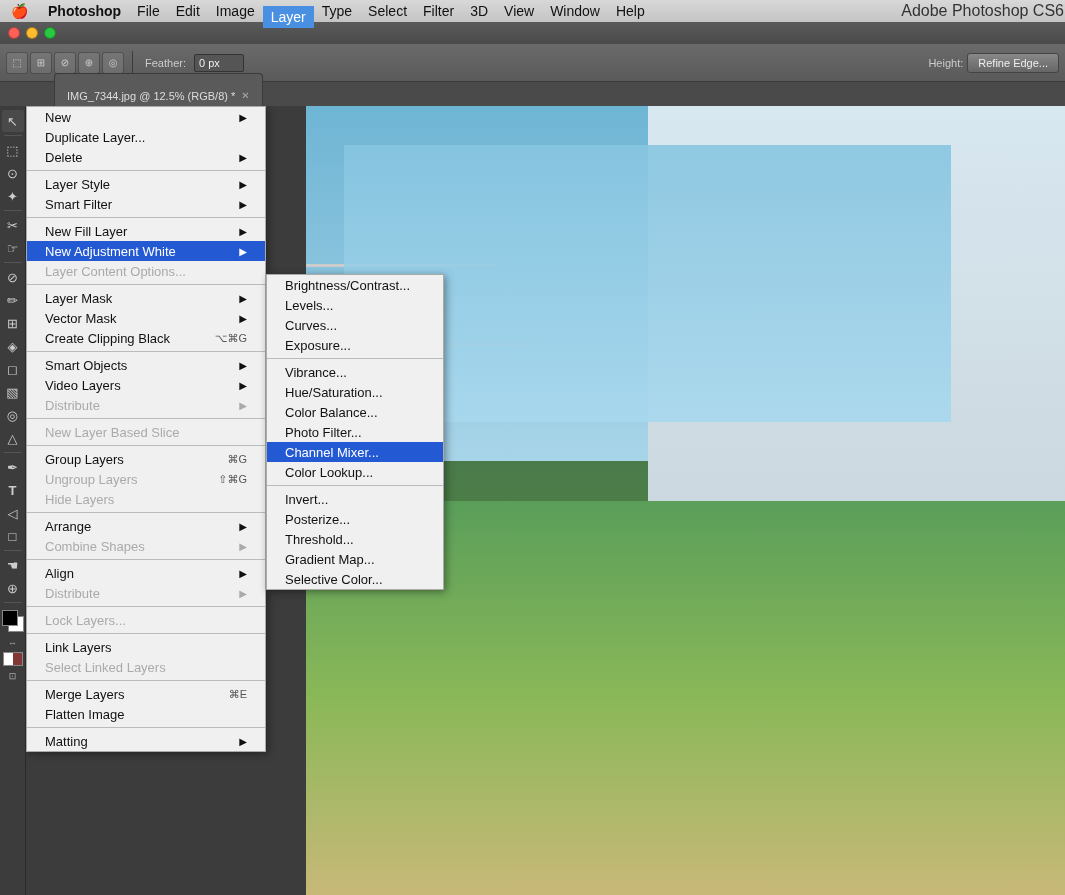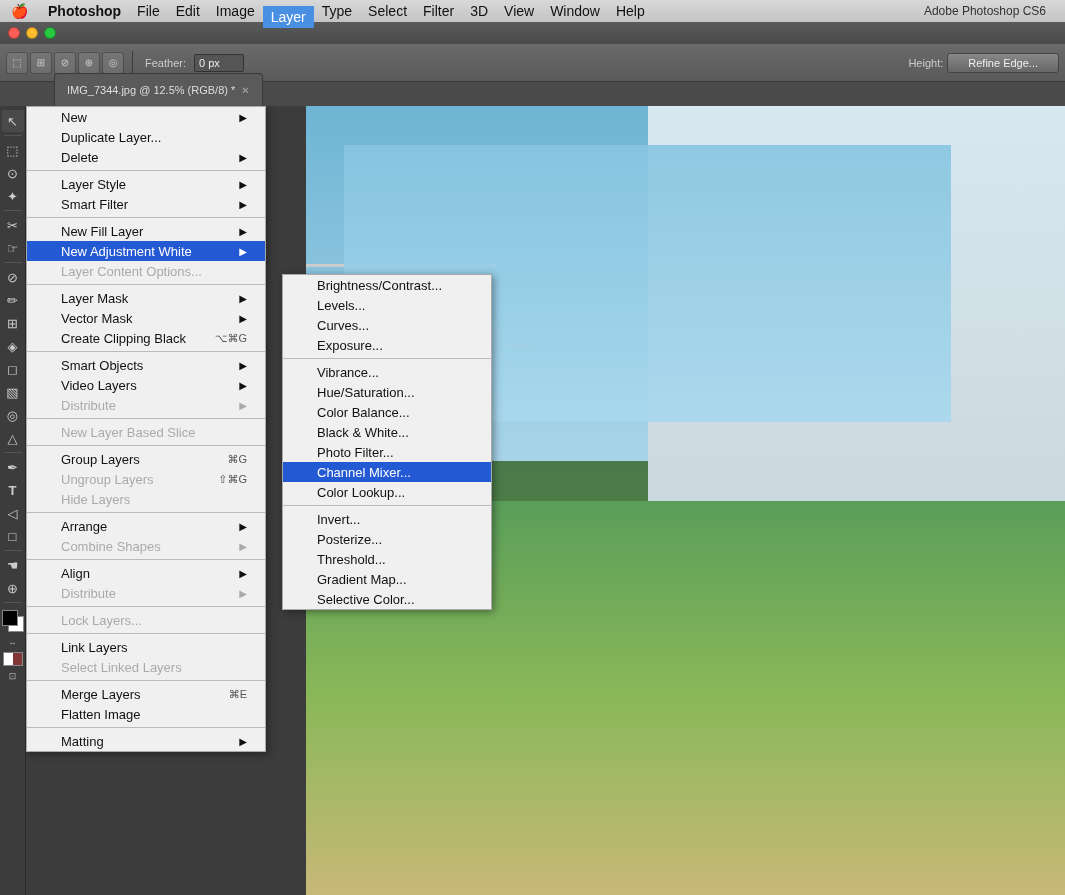--- a/index.html
+++ b/index.html
@@ -46,23 +46,23 @@
       color: white;
       margin-top: 12px;
     }
     .menubar-item.bold {
       font-weight: bold;
     }
     .menubar-right {
       margin-left: auto;
       display: flex;
       align-items: center;
-      padding-right: 19px;
+      padding-right: 1px;
       color: #333;
-      font-size: 12px;
+      font-size: 16px;
     }
 
     
     .titlebar {
       width: 100%;
       height: 22px;
       background: linear-gradient(to bottom, #5a5a5a, #4a4a4a);
       display: flex;
       align-items: center;
       justify-content: center;
@@ -138,42 +138,41 @@
       display: flex;
       align-items: center;
       gap: 0;
     }
     .refine-edge-btn {
       background: linear-gradient(to bottom, #888, #666);
       border: 1px solid #444;
       border-radius: 3px;
       color: #eee;
       font-size: 11px;
-      padding: 3px 20px;
+      padding: 3px 10px;
       cursor: pointer;
     }
 
     
     .tabbar {
       width: 100%;
       height: 24px;
       background: #4a4a4a;
       display: flex;
       align-items: flex-end;
       padding-left: 54px;
     }
     .tab {
       height: 14px;
       padding: 16px 12px;
       background: #5a5a5a;
       border: 1px solid #3a3a3a;
       border-bottom: none;
       border-radius: 4px 4px 0 0;
       display: flex;
-      align-items: center;
       font-size: 11px;
       color: #ddd;
       cursor: default;
     }
     .tab-x {
       margin-left: 6px;
       color: #aaa;
       font-size: 10px;
     }
 
@@ -281,21 +280,21 @@
       background: #f0f0f0;
       border: 1px solid #aaa;
       box-shadow: 2px 2px 8px rgba(0,0,0,0.4);
       min-width: 220px;
       position: absolute;
     }
     .menu-item {
       display: flex;
       align-items: center;
       justify-content: space-between;
-      padding: 2px 18px 2px 34px;
+      padding: 2px 18px 2px 18px;
       color: #111;
       font-size: 13px;
       cursor: default;
       height: 20px;
       position: relative;
     }
     .menu-item:hover, .menu-item.highlighted {
       background: #2459d4;
       color: white;
     }
@@ -323,25 +322,24 @@
       top: 0;
       left: 0;
       width: 240px;
     }
 
     
     .adj-submenu {
       position: absolute;
       top: 168px;
       left: 240px;
-      width: 210px;
+      width: 178px;
       background: #f0f0f0;
       border: 1px solid #aaa;
       box-shadow: 2px 2px 8px rgba(0,0,0,0.4);
-      margin-left: 16px;
     }
 
     
     .channel-mixer-item {
       background: #2459d4 !important;
       color: white !important;
     }
   </style>
 </head>
 <body>
@@ -590,23 +588,20 @@
         <div class="menu-item">
           <span>Vibrance...</span>
         </div>
         <div class="menu-item">
           <span>Hue/Saturation...</span>
         </div>
         <div class="menu-item">
           <span>Color Balance...</span>
         </div>
         <div class="menu-item">
-          <span>Black &amp; White...</span>
-        </div>
-        <div class="menu-item">
           <span>Photo Filter...</span>
         </div>
         <div class="menu-item highlighted channel-mixer-item">
           <span>Channel Mixer...</span>
         </div>
         <div class="menu-item">
           <span>Color Lookup...</span>
         </div>
         <div class="menu-separator"></div>
         <div class="menu-item">

